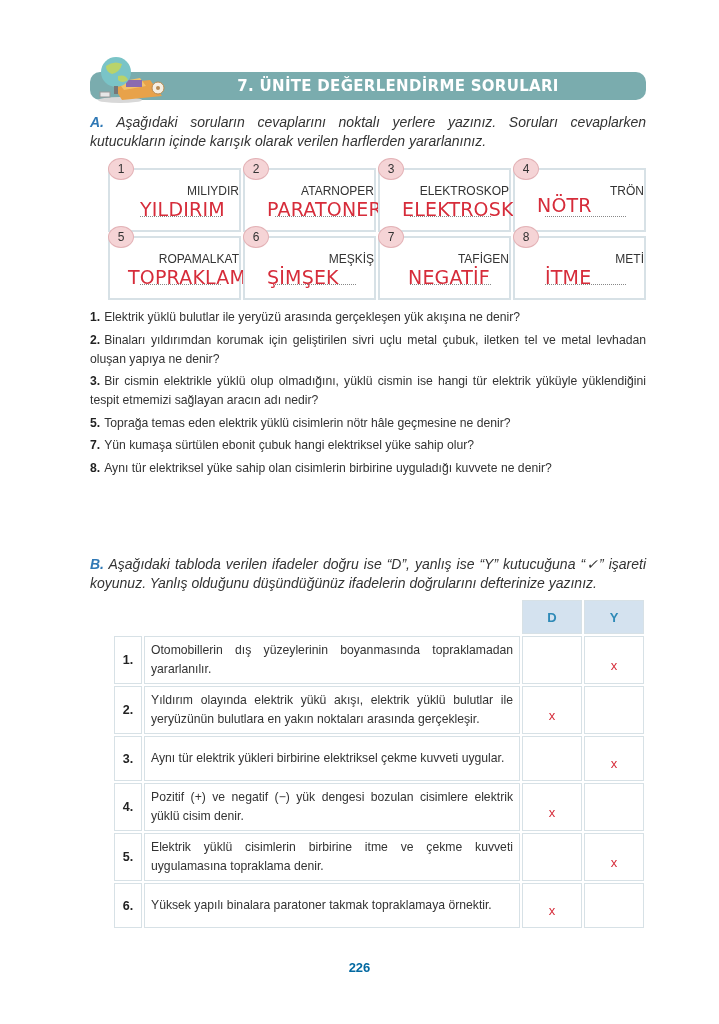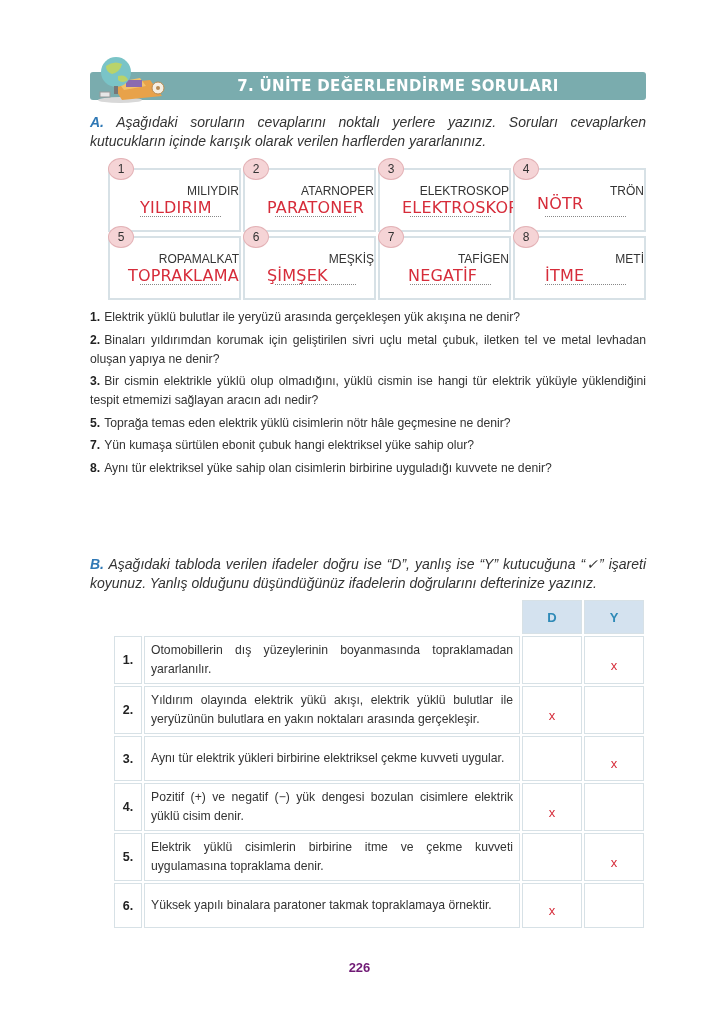--- a/index.html
+++ b/index.html
@@ -1,21 +1,21 @@
 <!DOCTYPE html>
 <html><head>
 <meta charset="utf-8">
 <style>
   * { box-sizing: border-box; margin: 0; padding: 0; }
   html, body { width: 719px; height: 1024px; background: #ffffff; overflow: hidden; }
   body { position: relative; font-family: "Liberation Sans", sans-serif; color: #2b2b2b; }
 
   .header-bar {
     position: absolute; left: 90px; top: 72px; width: 556px; height: 28px;
-    background: #7aacae; border-radius: 3px;
+    background: #7aacae; border-radius: 10px;
   }
   .header-title {
     position: absolute; left: 0; right: 0; top: 5px; text-align: center;
     padding-left: 60px;
     color: #ffffff; font-weight: bold; font-size: 15px; letter-spacing: 0.3px;
     font-family: "DejaVu Sans", sans-serif;
   }
   .header-illustration { position: absolute; left: 92px; top: 52px; width: 80px; height: 52px; }
 
   .intro {
@@ -33,37 +33,37 @@
     background: #f5d4d6; border: 1px solid #e3b2b6; color: #333; font-size: 12px;
     text-align: center; line-height: 20px;
   }
   .card-word {
     position: absolute; left: 0; right: 0; top: 14px; text-align: right; font-size: 12px; color: #333;
   }
   .card-dots {
     position: absolute; left: 30px; right: 18px; top: 46px; border-bottom: 1.5px dotted #888;
   }
   .card-answer {
-    position: absolute; left: 18px; top: 28px; color: #d62c3a; font-size: 16px;
+    position: absolute; left: 18px; top: 28px; color: #d62c3a; font-size: 19px;
     font-family: "DejaVu Sans", sans-serif; letter-spacing: 0.2px;
   }
 
   .questions { position: absolute; left: 90px; top: 308px; width: 556px; font-size: 12.2px; line-height: 19px; color: #333; }
   .q { margin-bottom: 3.5px; text-align: justify; }
   .q b { color: #222; margin-right: 4px; }
 
   .tf-table { position: absolute; left: 112px; top: 598px; width: 534px; border-collapse: separate; border-spacing: 2px; }
   .tf-table td, .tf-table th { border: 1.5px solid #d7e1e6; }
   .tf-head-empty { border: none !important; }
   .tf-head { background: #d4e2ef; color: #2f8ab7; font-weight: bold; font-size: 13px; height: 34px; text-align: center; width: 60px; }
   .tf-num { width: 28px; text-align: center; font-weight: bold; font-size: 12.5px; color: #222; }
   .tf-text { font-size: 12.2px; line-height: 19px; color: #333; padding: 4px 6px; text-align: justify; }
   .tf-mark { text-align: center; color: #d62c3a; font-size: 13px; height: 45px; vertical-align: middle; padding-top: 10px; }
 
-  .page-number { position: absolute; left: 0; right: 0; top: 960px; text-align: center; font-weight: bold; font-size: 13px; color: #701a75; }
+  .page-number { position: absolute; left: 0; right: 0; top: 960px; text-align: center; font-weight: bold; font-size: 13px; color: #0369a1; }
 </style>
 </head>
 <body>
 
 <div class="header-bar">
   <div class="header-title">7. ÜNİTE DEĞERLENDİRME SORULARI</div>
 </div>
 <svg class="header-illustration" viewBox="0 0 80 52">
   <ellipse cx="28" cy="48" rx="22" ry="3" fill="#d8d8d8"></ellipse>
   <polygon points="20,32 58,28 70,44 30,48" fill="#e8a24a"></polygon>

